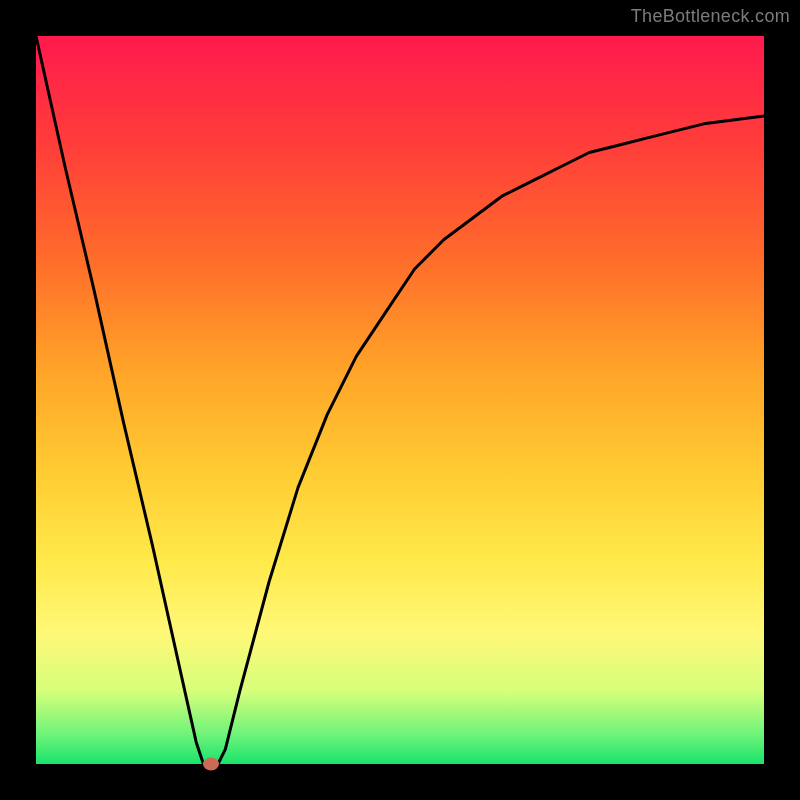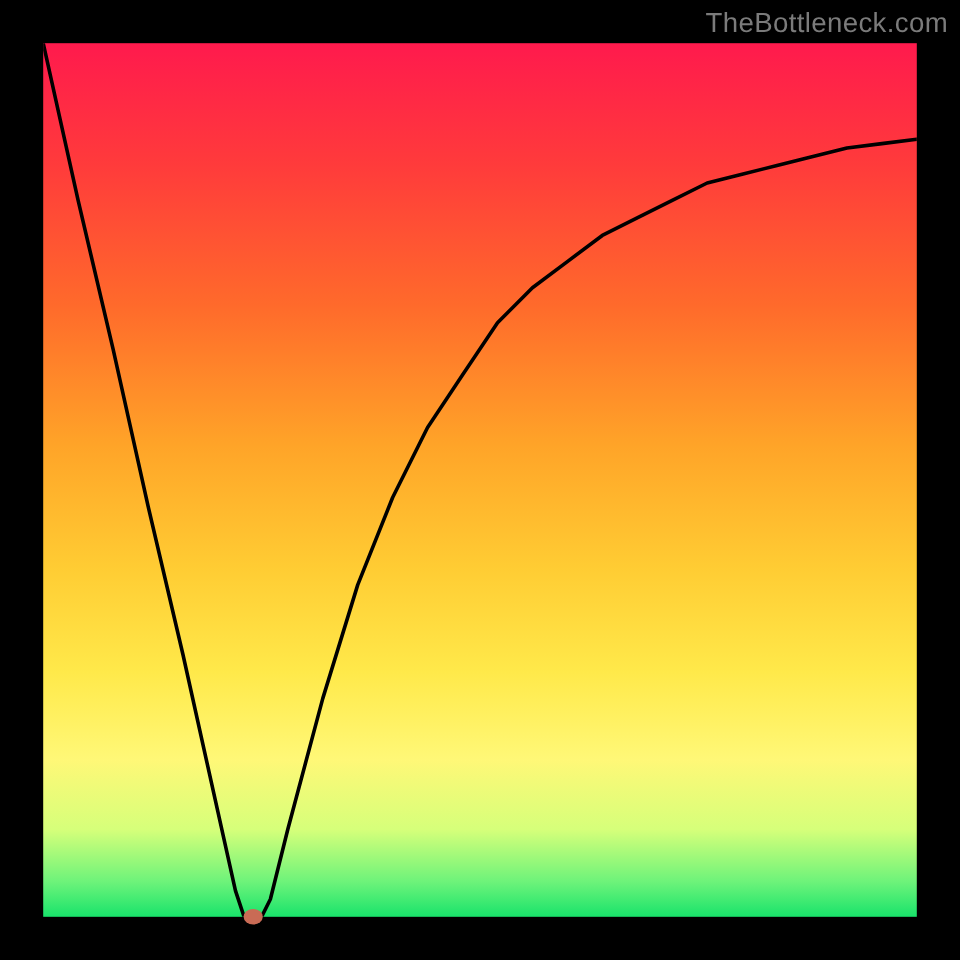--- a/index.html
+++ b/index.html
@@ -50,21 +50,21 @@
     height: 13px;
     border-radius: 50%;
     background: #c96b55;
     transform: translate(-50%, -50%);
   }
   .attribution {
     position: absolute;
     top: 6px;
     right: 10px;
     color: #7b7b7b;
-    font-size: 23px;
+    font-size: 18px;
     font-weight: 500;
     letter-spacing: 0.3px;
     user-select: none;
   }
 </style>
 </head>
 <body>
 
 <div class="stage">
   <div class="attribution">TheBottleneck.com</div>

